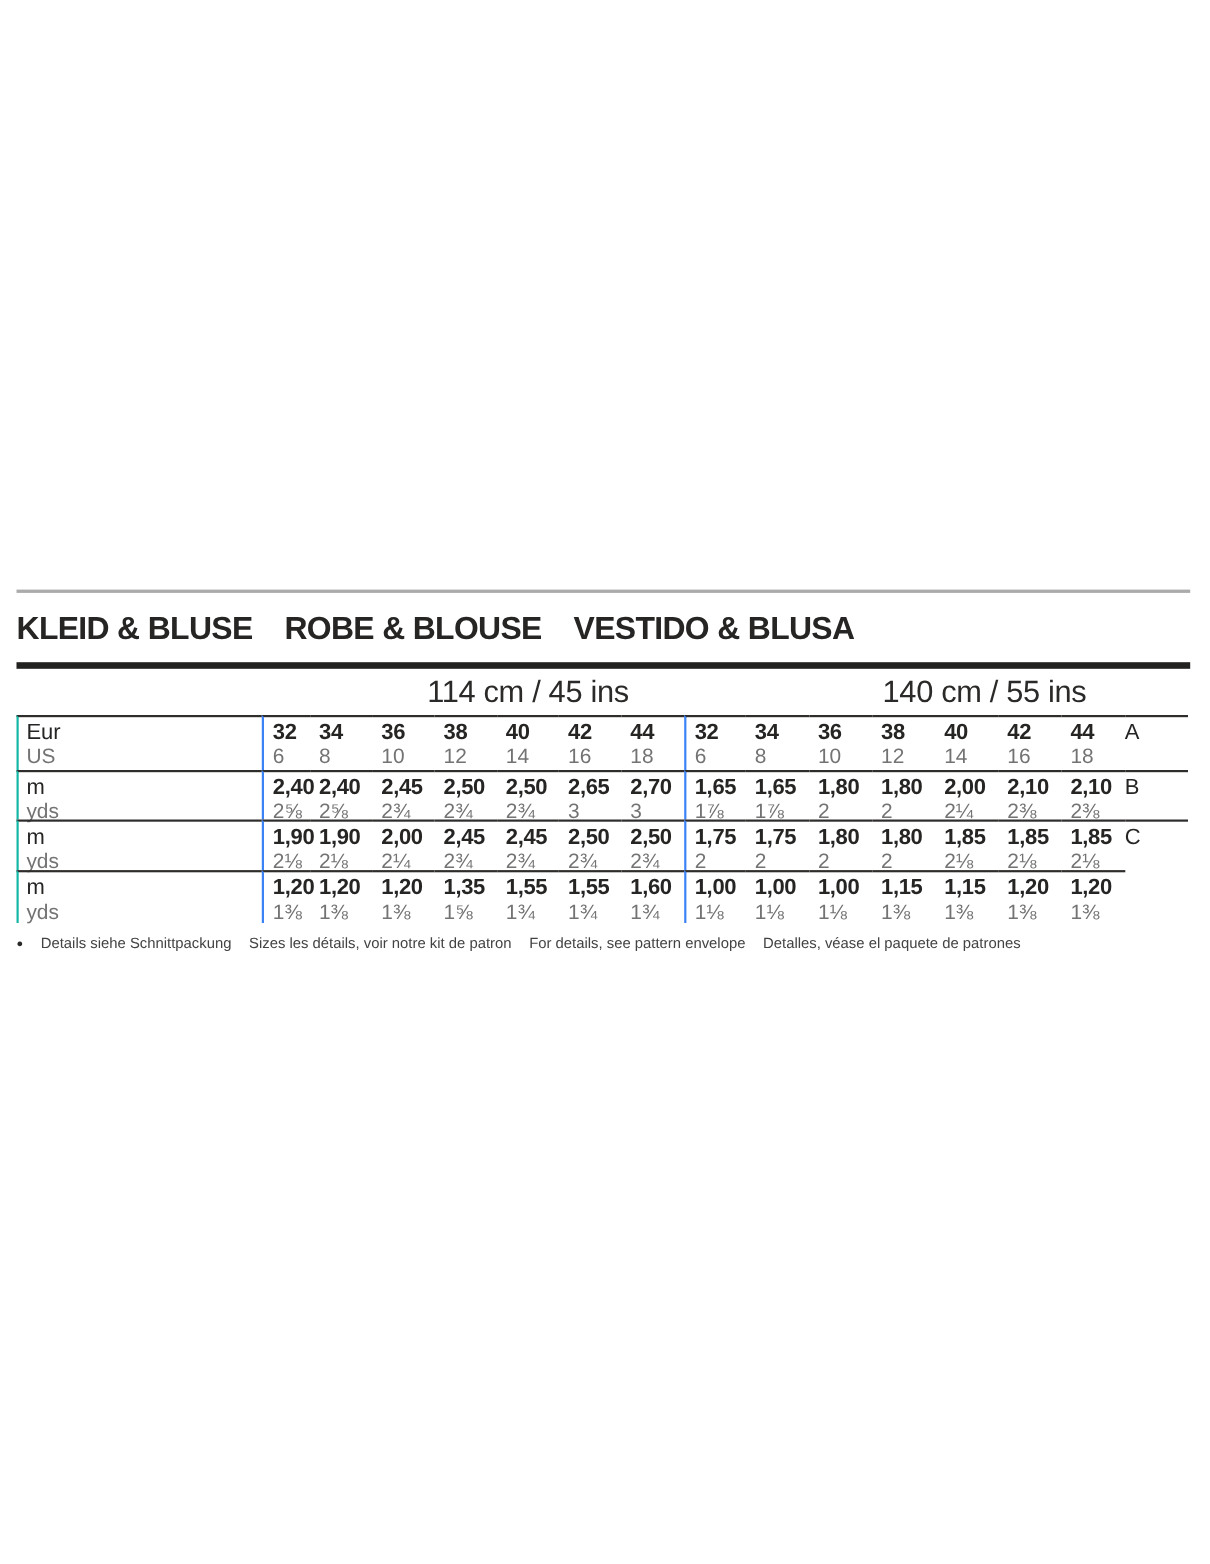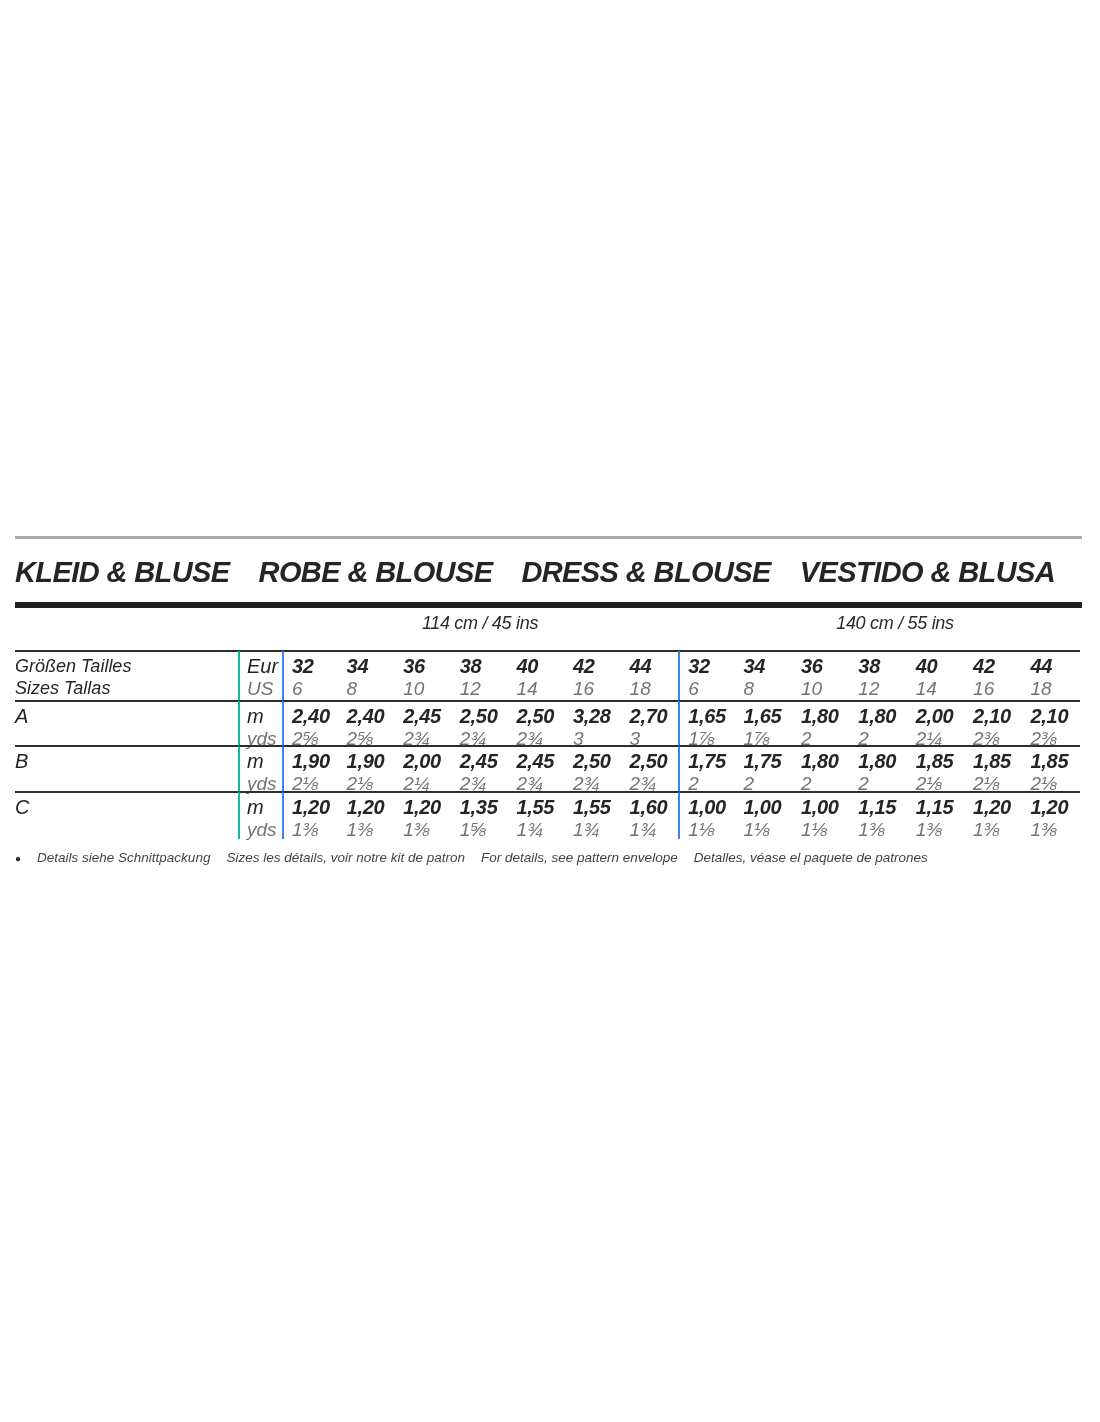--- a/index.html
+++ b/index.html
@@ -1,39 +1,38 @@
 <!DOCTYPE html>
 <html><head>
 <meta charset="utf-8">
 <style>
   * { margin:0; padding:0; box-sizing:border-box; }
   body { background:#ffffff; font-family:"Liberation Sans", sans-serif; }
   .page {
     position:relative; width:1100px; height:1218px;
     background:#ffffff; overflow:hidden;
     color:#2a2928;
-    font-style:italic;
   }
   .thin-rule {
     position:absolute; left:15px; top:536px; width:1067px; height:3px;
     background:#ababab;
   }
   .title-row {
     position:absolute; left:15px; top:556px; width:1067px;
     display:flex; gap:29px; align-items:baseline;
     font-size:29px; font-weight:700; letter-spacing:-0.6px;
     color:#262524; white-space:nowrap;
   }
   .thick-rule {
     position:absolute; left:15px; top:602px; width:1067px; height:6px;
     background:#222120;
   }
   .width-header {
     position:absolute; top:613px; text-align:center;
-    font-size:18px; color:#2b2a29; letter-spacing:-0.3px;
+    font-size:28px; color:#2b2a29; letter-spacing:-0.3px;
   }
   #wh114 { left:282px; width:396px; }
   #wh140 { left:694px; width:402px; }
 
   #grid {
     position:absolute; left:15px; top:650px;
     display:grid;
     grid-template-columns: 223px 44px repeat(7, 56.6px) repeat(7, 57.4px);
     grid-template-rows: 50px 45px 46px 48px;
   }
@@ -61,31 +60,29 @@
 </head>
 <body>
 
 <div class="page">
 
   <div class="thin-rule"></div>
 
   <div class="title-row">
     <span>KLEID &amp; BLUSE</span>
     <span>ROBE &amp; BLOUSE</span>
-    <span>DRESS &amp; BLOUSE</span>
     <span>VESTIDO &amp; BLUSA</span>
   </div>
 
   <div class="thick-rule"></div>
 
   <div class="width-header" id="wh114">114 cm / 45 ins</div>
   <div class="width-header" id="wh140">140 cm / 55 ins</div>
 
   <div id="grid">
-      <div class="cell c-label pre"><span class="ln black hdr-lbl">Größen  Tailles</span><span class="ln2 black hdr-lbl2">Sizes  Tallas</span></div>
       <div class="cell c-unit">
         <span class="ln black">Eur</span>
         <span class="ln2 gray">US</span>
       </div>
       <div class="cell c-data bl">
         <span class="ln black bold">32</span>
         <span class="ln2 gray">6</span>
       </div>
       <div class="cell c-data">
         <span class="ln black bold">34</span>
@@ -161,21 +158,21 @@
       </div>
       <div class="cell c-data">
         <span class="ln black bold">2,50</span>
         <span class="ln2 gray">2¾</span>
       </div>
       <div class="cell c-data">
         <span class="ln black bold">2,50</span>
         <span class="ln2 gray">2¾</span>
       </div>
       <div class="cell c-data">
-        <span class="ln black bold">3,28</span>
+        <span class="ln black bold">2,65</span>
         <span class="ln2 gray">3</span>
       </div>
       <div class="cell c-data">
         <span class="ln black bold">2,70</span>
         <span class="ln2 gray">3</span>
       </div>
       <div class="cell c-data bl">
         <span class="ln black bold">1,65</span>
         <span class="ln2 gray">1⅞</span>
       </div>

